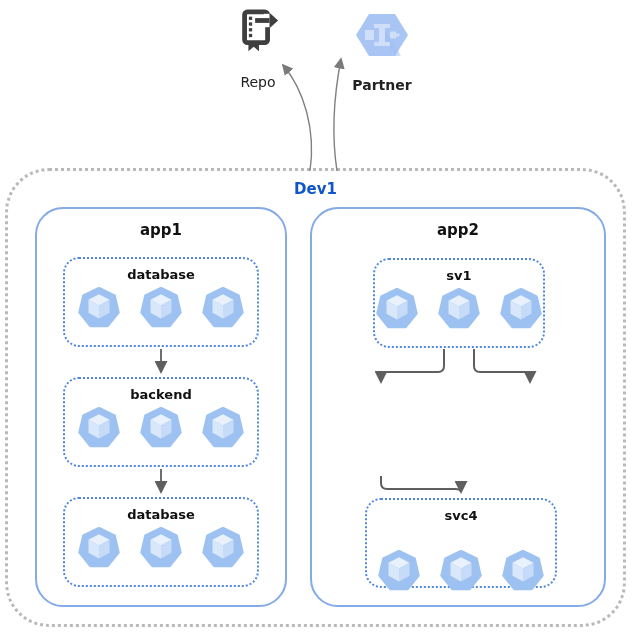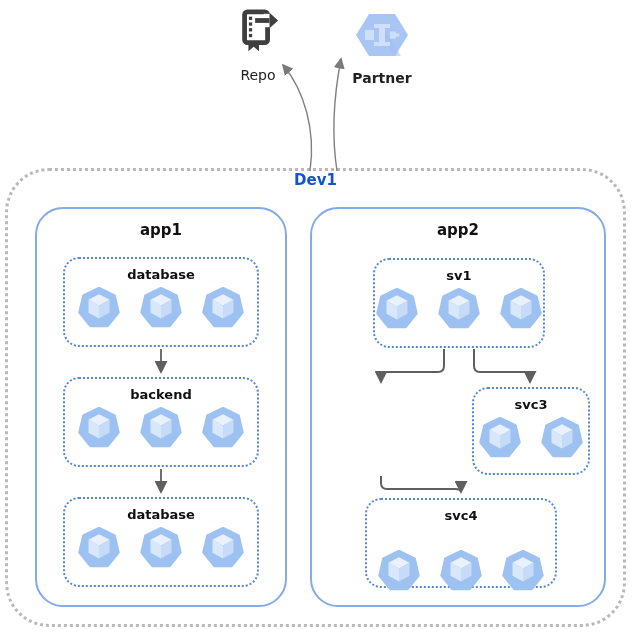--- a/index.html
+++ b/index.html
@@ -2,30 +2,30 @@
 <html><head>
 <meta charset="utf-8">
 <style>
   html,body{margin:0;padding:0;background:#ffffff;}
   .canvas{
     position:relative;width:636px;height:636px;background:#ffffff;
     font-family:"DejaVu Sans","Liberation Sans",sans-serif;overflow:hidden;
   }
   
   .ext-node{position:absolute;display:flex;flex-direction:column;align-items:center;z-index:3;}
-  .ext-node .ext-label{margin-top:11px;font-size:14px;color:#212121;}
+  .ext-node .ext-label{margin-top:18px;font-size:14px;color:#212121;}
   #repo-node{left:224px;top:8px;width:68px;}
   #partner-node{left:346px;top:11px;width:72px;font-weight:bold;}
 
   
   .boundary{
     position:absolute;left:5px;top:168px;width:621px;height:459px;
     border:3px dotted #b9b9b9;border-radius:44px;box-sizing:border-box;z-index:1;
   }
-  .boundary-label{text-align:center;font-size:15px;font-weight:bold;color:#1155cc;}
+  .boundary-label{text-align:center;margin-top:9px;font-size:15px;font-weight:bold;color:#1155cc;}
 
   
   .app{
     position:absolute;top:207px;height:400px;background:#ffffff;
     border:2px solid #85aae8;border-radius:28px;box-sizing:border-box;z-index:2;
   }
   #app1{left:35px;width:252px;}
   #app2{left:310px;width:296px;}
   .app-title{text-align:center;margin-top:12px;font-size:15px;font-weight:bold;color:#111111;}
 
@@ -168,38 +168,20 @@
     <div class="service" id="sv1">
       <div class="service-title">sv1</div>
       <div class="pod-row">
   <svg class="pod" width="42" height="41" viewBox="0 0 44 43">
     <polygon points="22,1 5.6,8.9 1.5,26.7 12.9,40.9 31.1,40.9 42.5,26.7 38.4,8.9" fill="#9dc2f2" stroke="#9dc2f2" stroke-width="2.5" stroke-linejoin="round"></polygon>
     <polygon points="22,7.5 33,13.5 22,19.5 11,13.5" fill="#e9f1fd"></polygon>
     <polygon points="11,13.5 22,19.5 22,33 11,27" fill="#d9e7fb"></polygon>
     <polygon points="33,13.5 22,19.5 22,33 33,27" fill="#c6dbf8"></polygon>
   </svg>
 
-  <svg class="pod" width="42" height="41" viewBox="0 0 44 43">
-    <polygon points="22,1 5.6,8.9 1.5,26.7 12.9,40.9 31.1,40.9 42.5,26.7 38.4,8.9" fill="#9dc2f2" stroke="#9dc2f2" stroke-width="2.5" stroke-linejoin="round"></polygon>
-    <polygon points="22,7.5 33,13.5 22,19.5 11,13.5" fill="#e9f1fd"></polygon>
-    <polygon points="11,13.5 22,19.5 22,33 11,27" fill="#d9e7fb"></polygon>
-    <polygon points="33,13.5 22,19.5 22,33 33,27" fill="#c6dbf8"></polygon>
-  </svg>
-
-  <svg class="pod" width="42" height="41" viewBox="0 0 44 43">
-    <polygon points="22,1 5.6,8.9 1.5,26.7 12.9,40.9 31.1,40.9 42.5,26.7 38.4,8.9" fill="#9dc2f2" stroke="#9dc2f2" stroke-width="2.5" stroke-linejoin="round"></polygon>
-    <polygon points="22,7.5 33,13.5 22,19.5 11,13.5" fill="#e9f1fd"></polygon>
-    <polygon points="11,13.5 22,19.5 22,33 11,27" fill="#d9e7fb"></polygon>
-    <polygon points="33,13.5 22,19.5 22,33 33,27" fill="#c6dbf8"></polygon>
-  </svg>
-</div>
-    </div>
-    <div class="service" id="svc3">
-      <div class="service-title">svc3</div>
-      <div class="pod-row">
   <svg class="pod" width="42" height="41" viewBox="0 0 44 43">
     <polygon points="22,1 5.6,8.9 1.5,26.7 12.9,40.9 31.1,40.9 42.5,26.7 38.4,8.9" fill="#9dc2f2" stroke="#9dc2f2" stroke-width="2.5" stroke-linejoin="round"></polygon>
     <polygon points="22,7.5 33,13.5 22,19.5 11,13.5" fill="#e9f1fd"></polygon>
     <polygon points="11,13.5 22,19.5 22,33 11,27" fill="#d9e7fb"></polygon>
     <polygon points="33,13.5 22,19.5 22,33 33,27" fill="#c6dbf8"></polygon>
   </svg>
 
   <svg class="pod" width="42" height="41" viewBox="0 0 44 43">
     <polygon points="22,1 5.6,8.9 1.5,26.7 12.9,40.9 31.1,40.9 42.5,26.7 38.4,8.9" fill="#9dc2f2" stroke="#9dc2f2" stroke-width="2.5" stroke-linejoin="round"></polygon>
     <polygon points="22,7.5 33,13.5 22,19.5 11,13.5" fill="#e9f1fd"></polygon>

